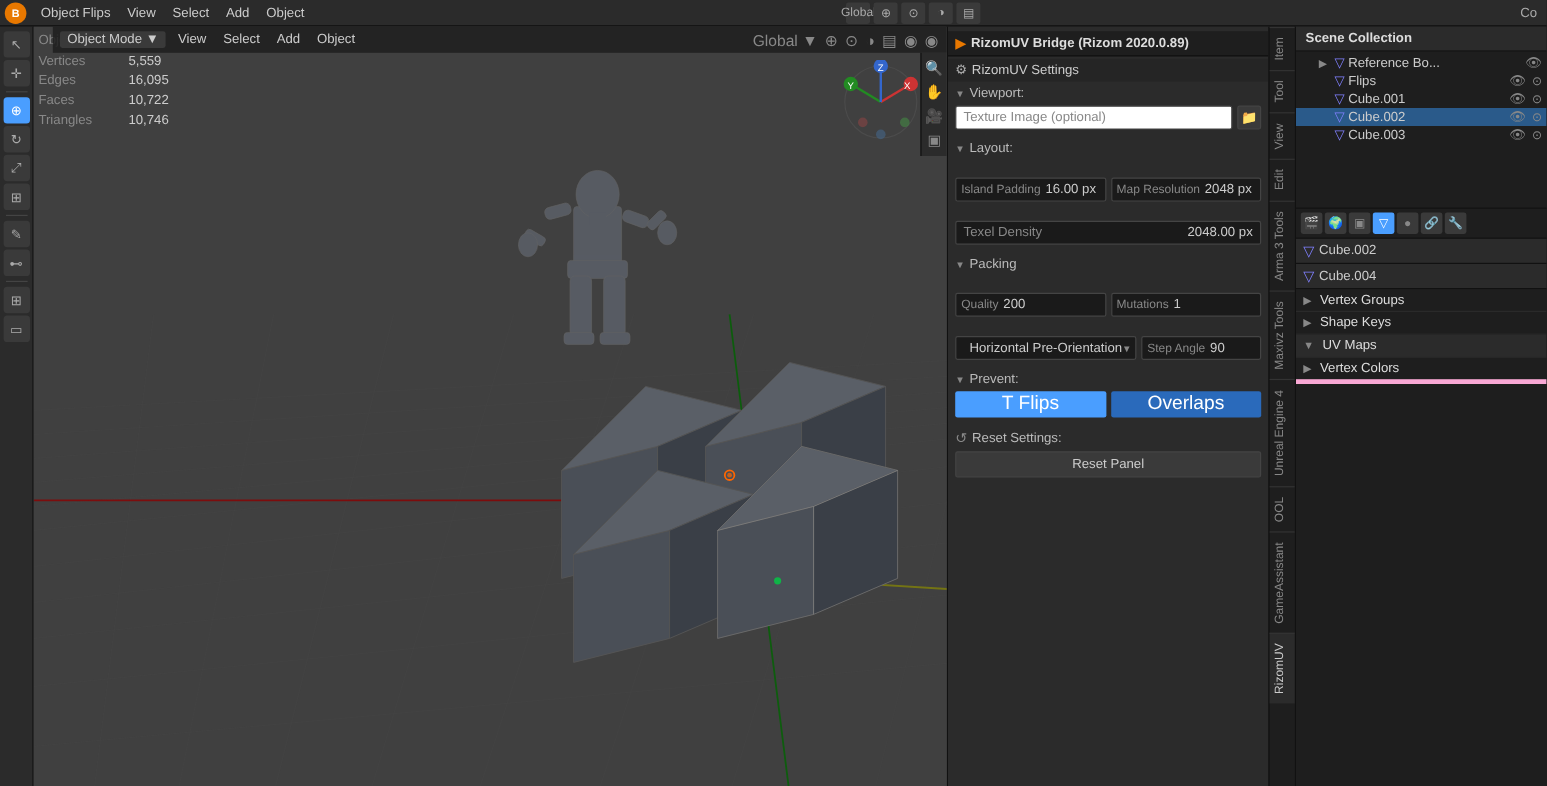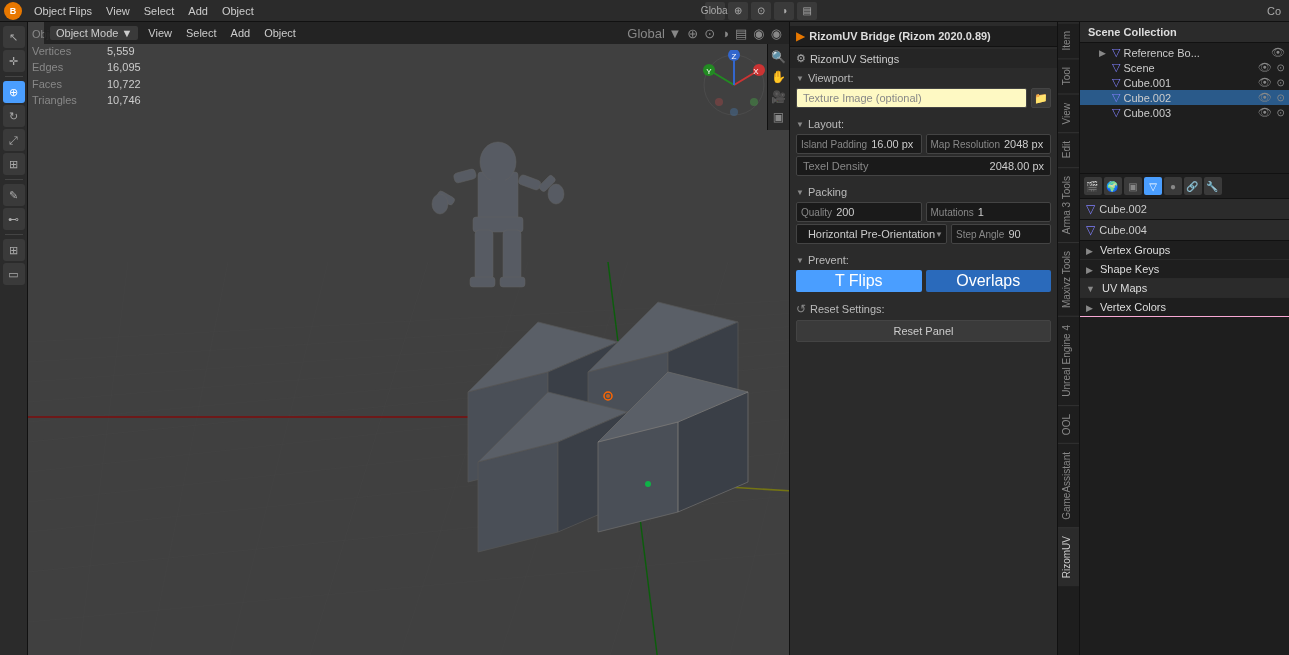--- a/index.html
+++ b/index.html
@@ -277,21 +277,21 @@
     }
 
     .field-row {
       display: flex;
       align-items: center;
       gap: 4px;
       margin: 2px 0;
     }
     .field-input-wide {
       flex: 1;
-      background: #fef9c3;
+      background: #ffffff;
       border: 1px solid #444;
       color: #ccc;
       font-size: 11px;
       padding: 2px 6px;
       border-radius: 2px;
       height: 20px;
       display: flex;
       align-items: center;
     }
     .folder-icon-btn {
@@ -304,21 +304,21 @@
       display: flex;
       align-items: center;
       justify-content: center;
       cursor: pointer;
       border-radius: 2px;
     }
 
     .two-col-row {
       display: flex;
       gap: 4px;
-      margin: 2px 0;
+      margin: 16px 0;
     }
     .col-field {
       flex: 1;
       display: flex;
       align-items: center;
       background: #1a1a1a;
       border: 1px solid #444;
       border-radius: 2px;
       height: 20px;
       padding: 0 4px;
@@ -826,21 +826,21 @@
         <div class="tree-indent"></div>
         <span class="tree-arrow">▶</span>
         <span class="tree-icon mesh">▽</span>
         <span class="tree-label">Reference Bo...</span>
         <span class="tree-eye">👁</span>
       </div>
       <div class="tree-item">
         <div class="tree-indent"></div>
         <span class="tree-arrow"> </span>
         <span class="tree-icon mesh">▽</span>
-        <span class="tree-label">Scene</span>
+        <span class="tree-label">Flips</span>
         <span class="tree-eye">👁</span>
         <span class="tree-vis">⊙</span>
       </div>
       <div class="tree-item">
         <div class="tree-indent"></div>
         <span class="tree-arrow"> </span>
         <span class="tree-icon mesh">▽</span>
         <span class="tree-label">Cube.001</span>
         <span class="tree-eye">👁</span>
         <span class="tree-vis">⊙</span>
@@ -890,20 +890,20 @@
         <span style="color:#ddd;font-size:11px;margin-left:4px;">Vertex Groups</span>
       </div>
       <div style="padding:3px 6px;border-bottom:1px solid #2a2a2a;cursor:pointer;">
         <span style="color:#888;font-size:9px;">▶</span>
         <span style="color:#ddd;font-size:11px;margin-left:4px;">Shape Keys</span>
       </div>
       <div style="padding:3px 6px;border-bottom:1px solid #2a2a2a;cursor:pointer;background:#2b2b2b;">
         <span style="color:#888;font-size:9px;">▼</span>
         <span style="color:#ddd;font-size:11px;margin-left:4px;">UV Maps</span>
       </div>
-      <div style="padding:3px 6px;border-bottom:1px solid #f9a8d4;cursor:pointer;">
+      <div style="padding:3px 6px;border-bottom:4px solid #f9a8d4;cursor:pointer;">
         <span style="color:#888;font-size:9px;">▶</span>
         <span style="color:#ddd;font-size:11px;margin-left:4px;">Vertex Colors</span>
       </div>
     </div>
   </div>
 
 </div>
 
 </body></html>

